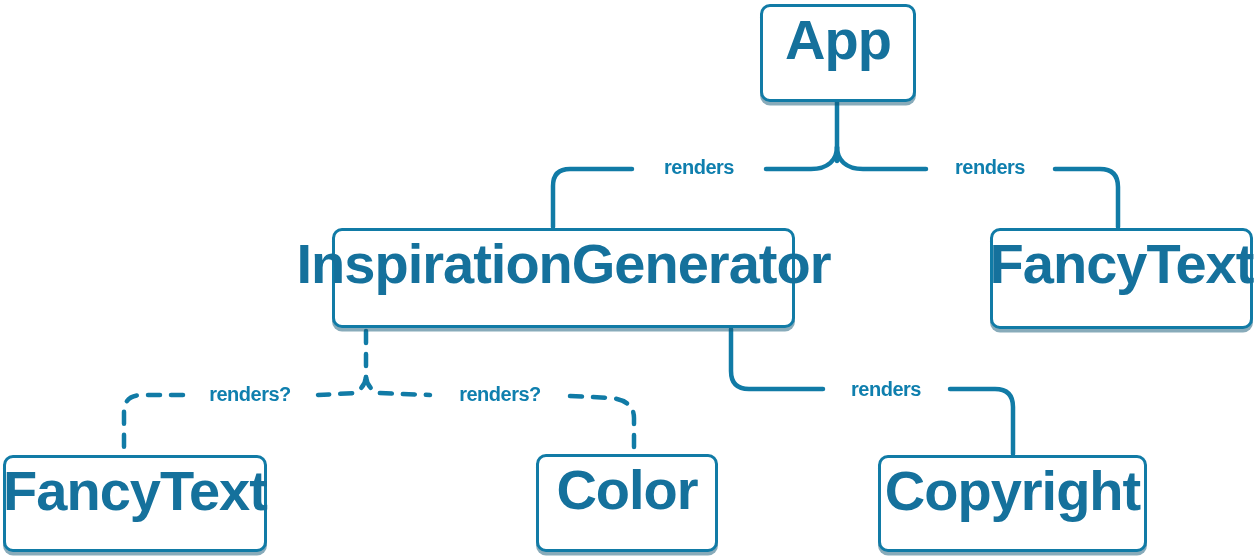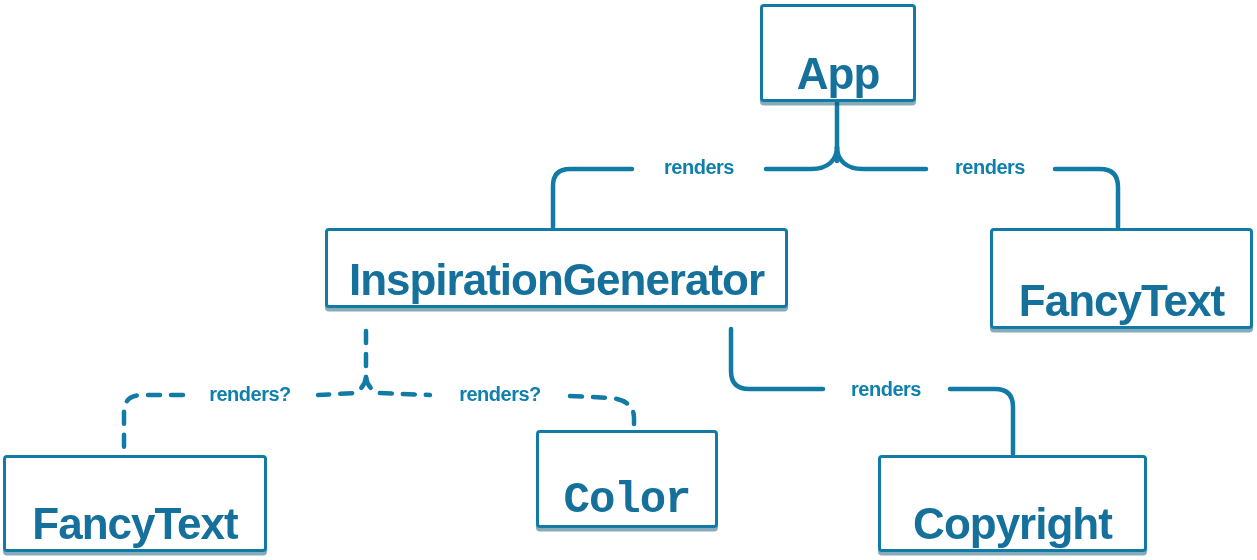--- a/index.html
+++ b/index.html
@@ -34,49 +34,49 @@
     stroke-linecap: round;
     stroke-linejoin: round;
   }
   .edges path.dashed {
     stroke-dasharray: 12 11;
   }
   .node {
     position: absolute;
     background: var(--nodeBg);
     border: 3px solid var(--nodeBorder);
-    border-radius: 4px;
+    border-radius: 10px;
     box-shadow: 0 3.5px 0 var(--shadow);
     display: flex;
-    align-items: flex-end;
+    align-items: flex-start;
     justify-content: center;
     color: var(--nodeText);
-    font-size: 44px;
+    font-size: 56px;
     font-weight: 600;
     letter-spacing: -1px;
     white-space: nowrap;
   }
   .edge-label {
     position: absolute;
     transform: translate(-50%, -50%);
     color: var(--labelText);
     font-size: 20px;
     font-weight: 700;
     letter-spacing: -0.5px;
     background: var(--pageBg);
     padding: 0 5px;
     white-space: nowrap;
     line-height: 1;
   }
   
   .node-app        { left: 760px; top:   4px; width: 156px; height:  98px; }
-  .node-ig         { left: 325px; top: 228px; width: 463px; height: 80px; }
+  .node-ig         { left: 332px; top: 228px; width: 463px; height: 100px; }
   .node-fancy-top  { left: 990px; top: 228px; width: 263px; height: 101px; }
   .node-fancy-bot  { left:   3px; top: 455px; width: 264px; height:  97px; }
-  .node-color      { left: 536px; top: 430px; width: 182px; height:  98px; font-family: Liberation Mono, monospace; }
+  .node-color      { left: 536px; top: 454px; width: 182px; height:  98px; }
   .node-copyright  { left: 878px; top: 455px; width: 269px; height:  97px; }
   
   .lbl-renders-left      { left: 699px; top: 167px; }
   .lbl-renders-right     { left: 990px; top: 167px; }
   .lbl-renders-q-left    { left: 250px; top: 394px; }
   .lbl-renders-q-right   { left: 500px; top: 394px; }
   .lbl-renders-copyright { left: 886px; top: 389px; }
 </style>
 </head>
 <body>

